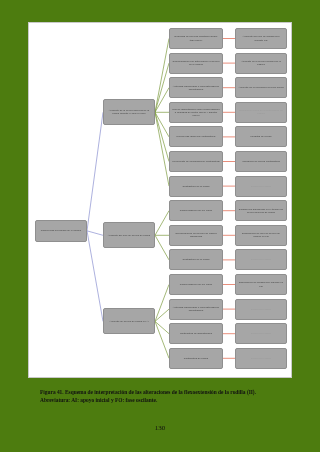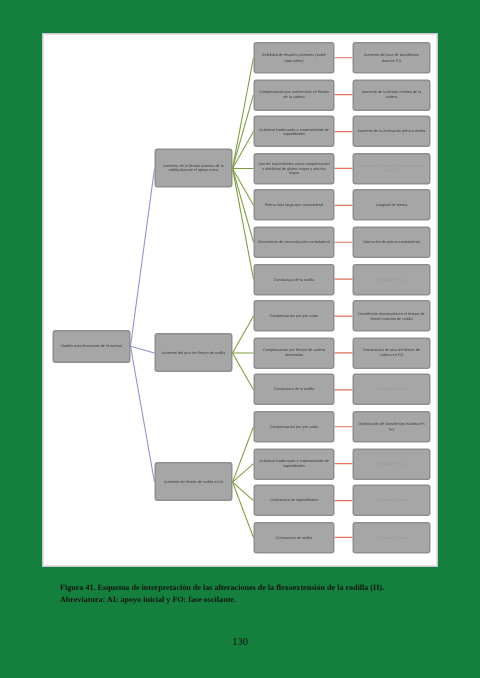--- a/index.html
+++ b/index.html
@@ -5,21 +5,21 @@
   html,body{margin:0;padding:0;}
   body{
     width:320px;height:452px;
     background:#ffffff;
     font-family:"Liberation Serif", serif;
     overflow:hidden;
     position:relative;
   }
   .page{
     position:absolute;inset:0;
-    background:#15803d;
+    background:#4d7c0f;
   }
   
   .figure-frame{
     position:absolute;
     left:28px;top:22px;
     width:264px;height:356px;
     background:#ffffff;
     border:1px solid #c9c9c9;
     box-sizing:border-box;
     overflow:hidden;

